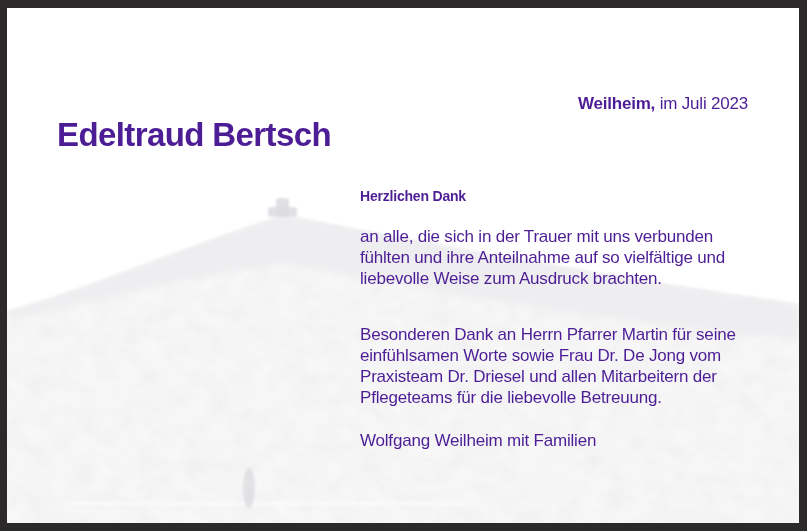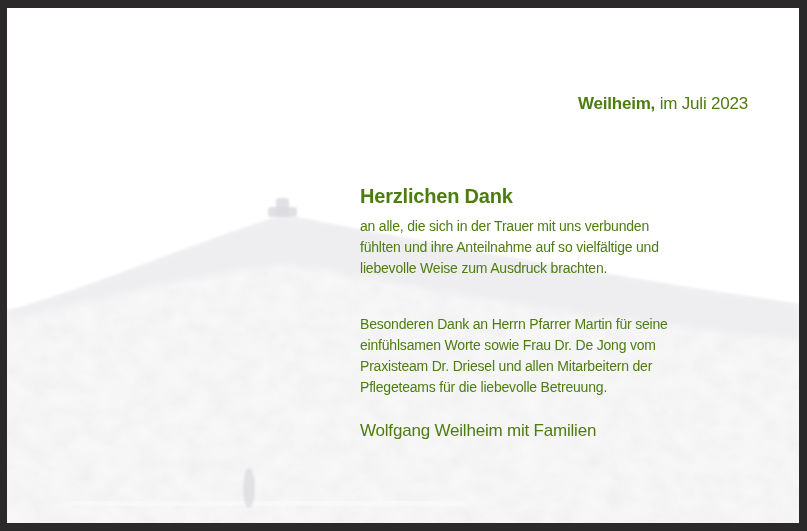--- a/index.html
+++ b/index.html
@@ -32,21 +32,21 @@
   .bg-photo {
     position: absolute;
     left: 0;
     top: 0;
     width: 792px;
     height: 515px;
     pointer-events: none;
   }
   .txt {
     position: absolute;
-    color: #4d7c0f;
+    color: #4c1d95;
     letter-spacing: -0.2px;
   }
   .dateline {
     top: 85px;
     right: 51px;
     font-size: 17px;
     line-height: 22px;
     white-space: nowrap;
   }
   .dateline .place { font-weight: bold; }
@@ -58,29 +58,29 @@
     letter-spacing: -0.6px;
     line-height: 40px;
     white-space: nowrap;
   }
   .message {
     top: 175px;
     left: 353px;
     width: 410px;
   }
   .message h2 {
-    margin: 0 0 7px 0;
-    font-size: 20px;
+    margin: 0 0 17px 0;
+    font-size: 14px;
     line-height: 26px;
     font-weight: bold;
     letter-spacing: -0.2px;
   }
   .message p {
     margin: 0 0 20px 0;
-    font-size: 14px;
+    font-size: 17px;
     line-height: 21px;
     white-space: pre-line;
   }
   .message p.para-2 { margin-bottom: 22px; margin-top: 35px; }
   .message .signoff {
     font-size: 17px;
     line-height: 21px;
     white-space: nowrap;
   }
 </style>
@@ -127,20 +127,21 @@
 
         <path d="M60,494 C200,502 330,488 460,497" stroke="#fbfbfd" stroke-width="7" fill="none" opacity="0.85" filter="url(#soft3)"></path>
         <ellipse cx="242" cy="480" rx="6" ry="20" fill="#d2d2d7" opacity="0.55" filter="url(#soft1)"></ellipse>
       </svg>
 
       <div class="txt dateline">
         <span class="place">Weilheim,</span>
         <span class="date">im Juli 2023</span>
       </div>
 
+      <div class="txt deceased-name">Edeltraud Bertsch</div>
 
       <div class="txt message">
         <h2>Herzlichen Dank</h2>
         <p class="para-1">an alle, die sich in der Trauer mit uns verbunden
 fühlten und ihre Anteilnahme auf so vielfältige und
 liebevolle Weise zum Ausdruck brachten.</p>
         <p class="para-2">Besonderen Dank an Herrn Pfarrer Martin für seine
 einfühlsamen Worte sowie Frau Dr. De Jong vom
 Praxisteam Dr. Driesel und allen Mitarbeitern der
 Pflegeteams für die liebevolle Betreuung.</p>

